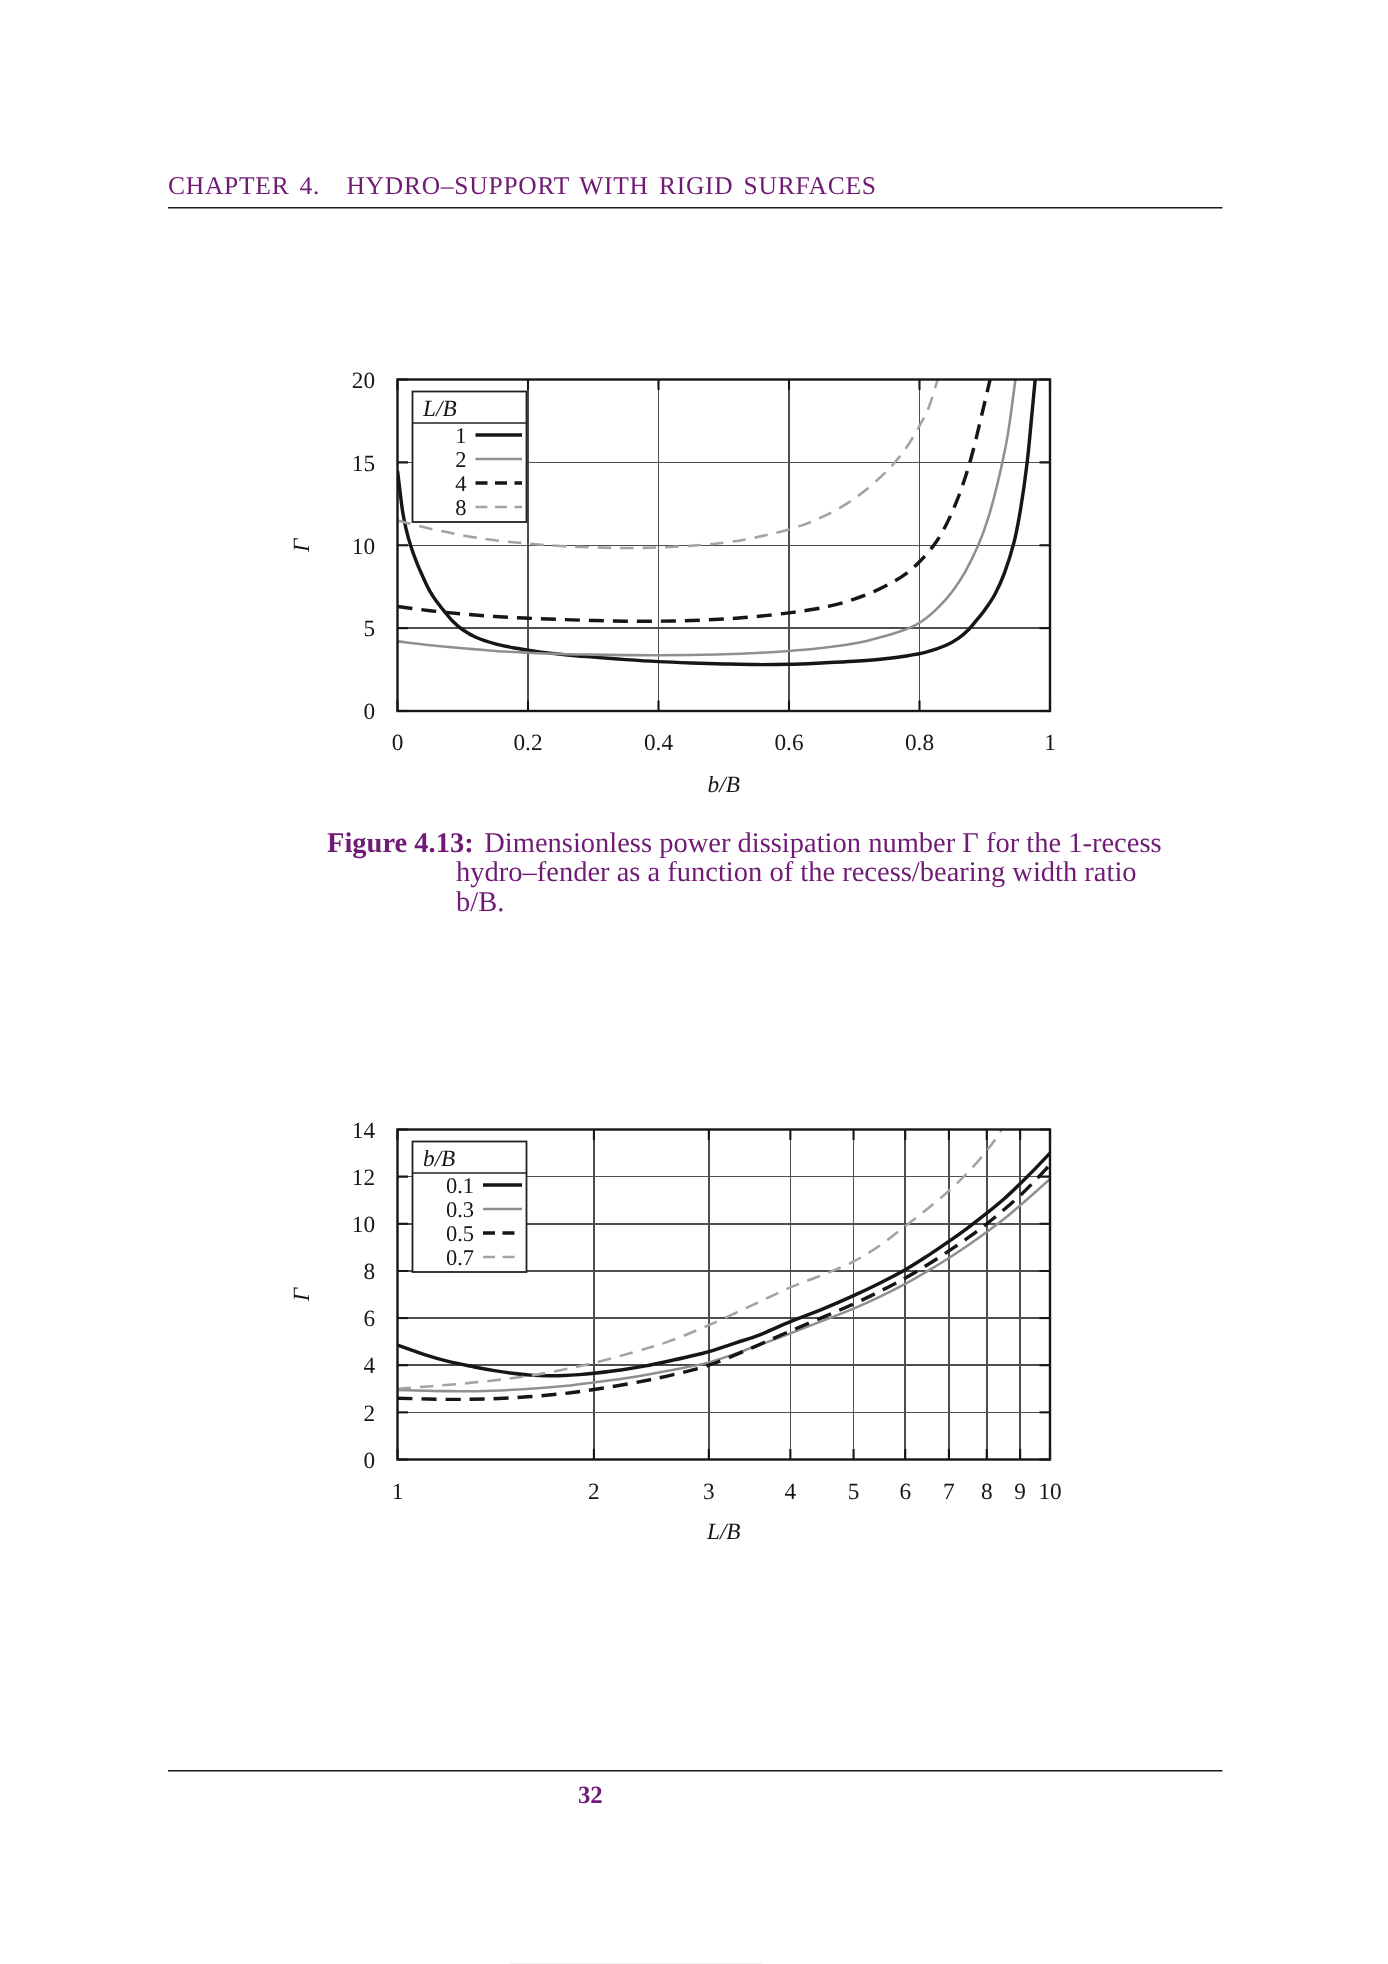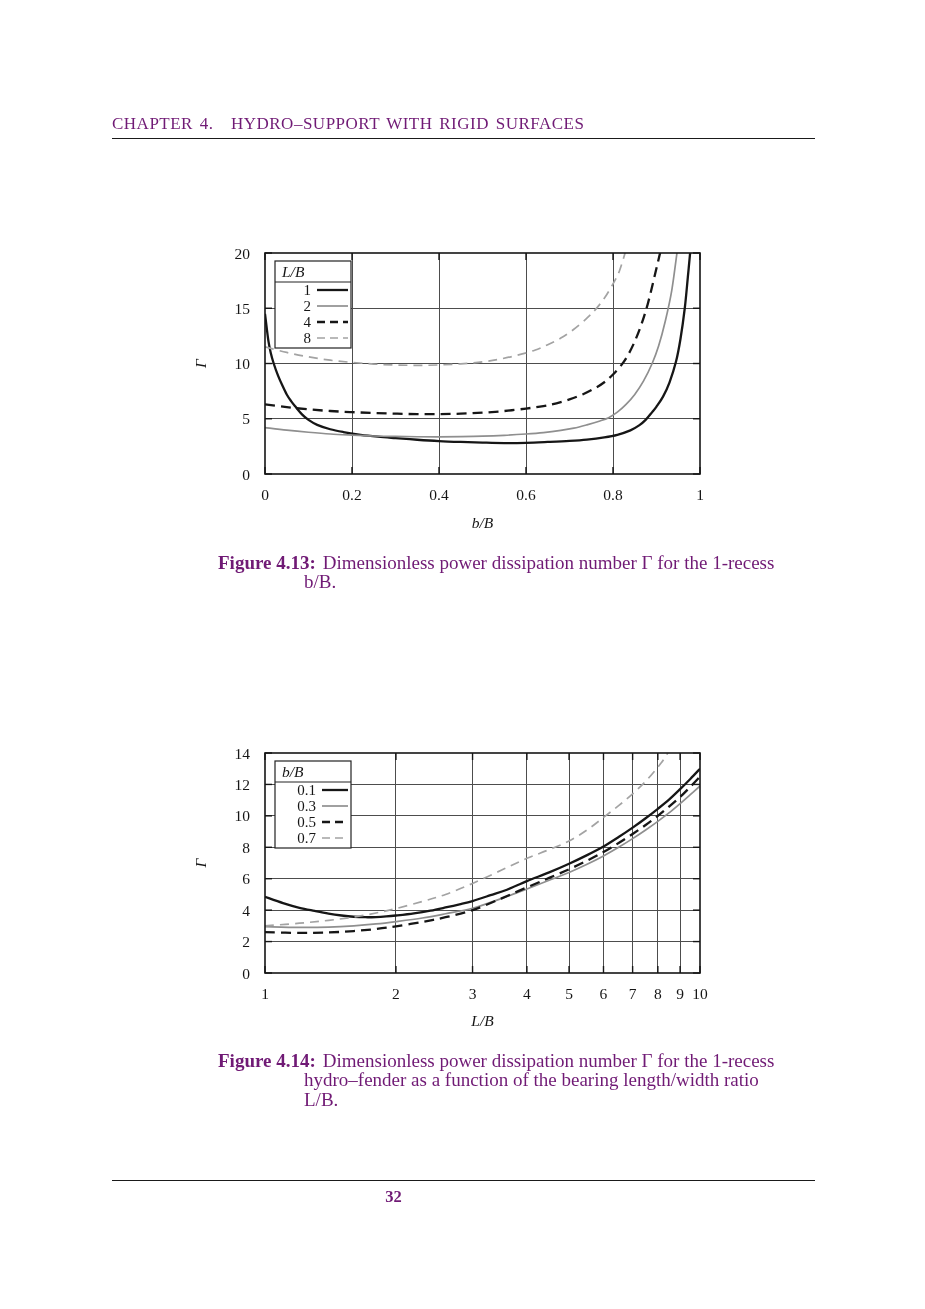--- a/index.html
+++ b/index.html
@@ -111,20 +111,21 @@
           <line x1="317" y1="106" x2="348" y2="106" stroke="#8f8f8f" stroke-width="1.7"></line>
           <text x="311" y="127" text-anchor="end" class="legend-label">4</text>
           <line x1="317" y1="122" x2="348" y2="122" stroke="#161616" stroke-width="2.3" stroke-dasharray="8,5"></line>
           <text x="311" y="143" text-anchor="end" class="legend-label">8</text>
           <line x1="317" y1="138" x2="348" y2="138" stroke="#a3a3a3" stroke-width="1.7" stroke-dasharray="8,5"></line>
         </g>
       </svg></div>
 
   <div class="abs caption caption-1">
     <div class="cap-line"><span class="cap-label">Figure 4.13:</span><span>Dimensionless power dissipation number Γ for the 1-recess</span></div>
+    <div class="cap-line cont">hydro–fender as a function of the recess/bearing width ratio</div>
     <div class="cap-line cont math">b/B.</div>
   </div>
 
   <div class="abs chart-box" style="top:700px;" id="chart-1"><svg width="925" height="345" viewBox="0 0 925 345">
         <clipPath id="clip-1">
           <rect x="265" y="53" width="435" height="220"></rect>
         </clipPath>
         <g stroke="#4d4d4d" stroke-width="1" shape-rendering="crispEdges">
           <line x1="395.9480481138318" y1="53" x2="395.9480481138318" y2="273"></line>
           <line x1="472.54774580305315" y1="53" x2="472.54774580305315" y2="273"></line>
@@ -218,22 +219,17 @@
           <line x1="322" y1="90" x2="348" y2="90" stroke="#161616" stroke-width="2.3"></line>
           <text x="316" y="111" text-anchor="end" class="legend-label">0.3</text>
           <line x1="322" y1="106" x2="348" y2="106" stroke="#8f8f8f" stroke-width="1.7"></line>
           <text x="316" y="127" text-anchor="end" class="legend-label">0.5</text>
           <line x1="322" y1="122" x2="348" y2="122" stroke="#161616" stroke-width="2.3" stroke-dasharray="8,5"></line>
           <text x="316" y="143" text-anchor="end" class="legend-label">0.7</text>
           <line x1="322" y1="138" x2="348" y2="138" stroke="#a3a3a3" stroke-width="1.7" stroke-dasharray="8,5"></line>
         </g>
       </svg></div>
 
-  <div class="abs caption caption-2">
-    <div class="cap-line"><span class="cap-label">Figure 4.14:</span><span>Dimensionless power dissipation number Γ for the 1-recess</span></div>
-    <div class="cap-line cont">hydro–fender as a function of the bearing length/width ratio</div>
-    <div class="cap-line cont math">L/B.</div>
-  </div>
 
   <div class="abs rule footer-rule"></div>
   <div class="abs page-number">32</div>
 
 </div>
 
 </body></html>

